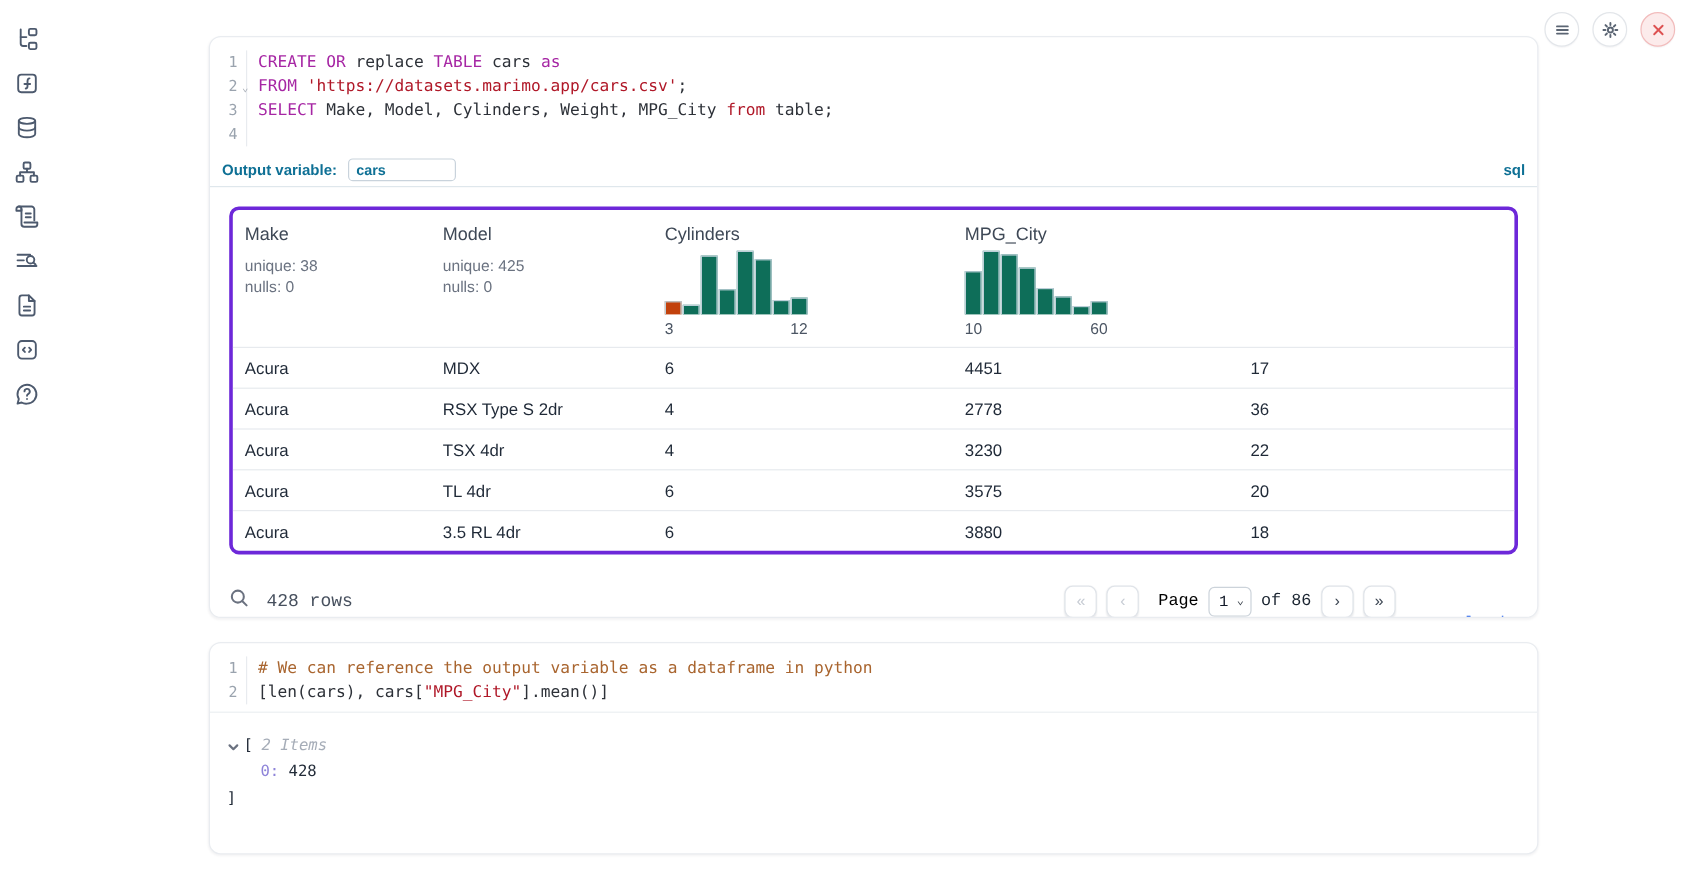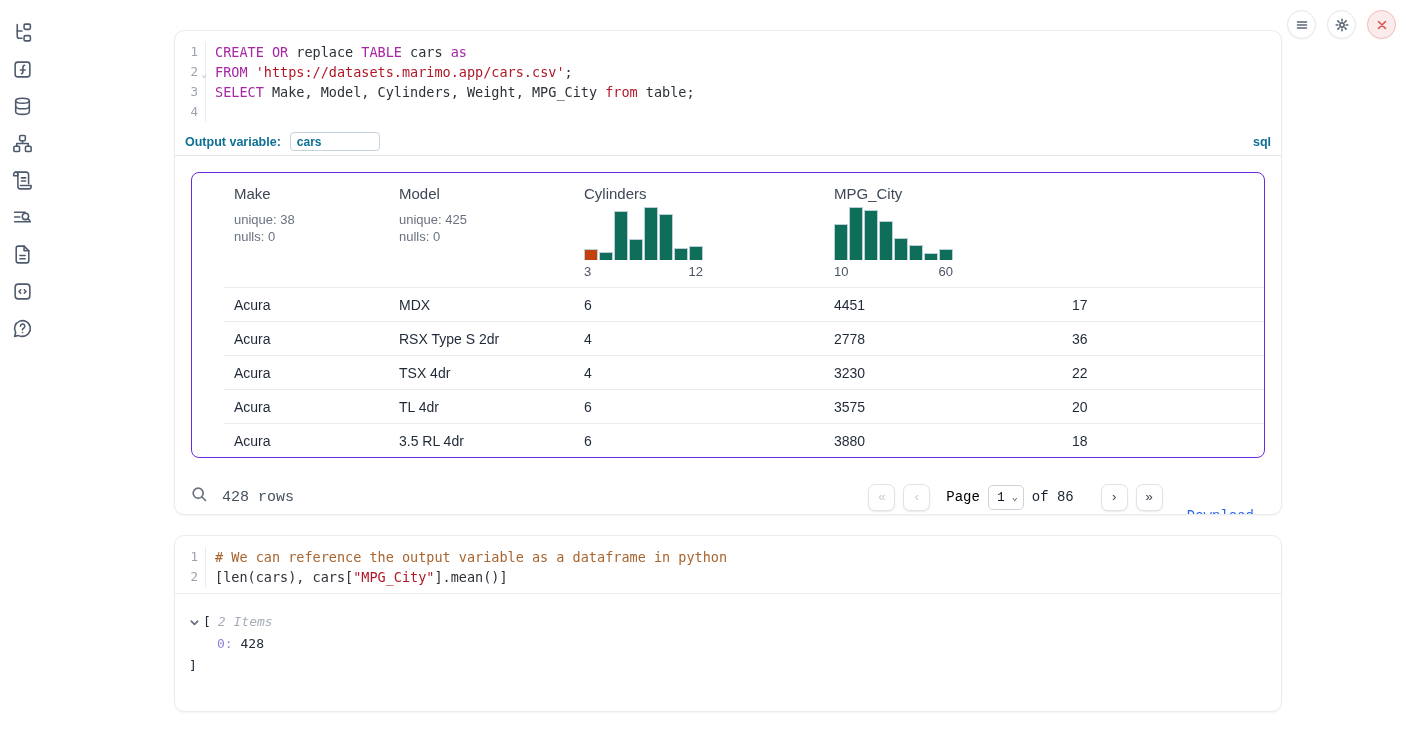--- a/index.html
+++ b/index.html
@@ -33,21 +33,21 @@
   .tok-str{color:#b01828;}
   .tok-com{color:#a9652f;}
   .tok-plain{color:#2d3138;}
   
   .cell-footer{height:27px;display:flex;align-items:center;padding:0 10px;border-bottom:1px solid #dfe7ec;}
   .ov-label{font-size:12.5px;font-weight:bold;color:#0e7095;}
   .ov-input{margin-left:9px;width:76px;height:17px;border:1px solid #c9d3dc;border-radius:4px;
     font-size:12px;font-weight:bold;color:#0e7095;padding:0 6px;font-family:"Liberation Sans",sans-serif;outline:none;}
   .lang-badge{margin-left:auto;font-size:12.5px;font-weight:bold;color:#0e7095;}
   
-  .table-wrapper{margin:16px 16px 0;border:1px solid #6d28d9;border-radius:8px;overflow:hidden;padding-left:32px;}
+  .table-wrapper{margin:16px 16px 0;border:3px solid #6d28d9;border-radius:8px;overflow:hidden;}
   .t-head{display:grid;grid-template-columns:165px 185px 250px 238px 1fr;}
   .th-cell{padding:12px 8px 8px 10px;cursor:pointer;}
   .th-name{font-size:15px;color:#3e4856;}
   .th-stats{margin-top:9px;font-size:13px;color:#6a7280;line-height:17px;}
   .hist-wrap{margin-top:5px;width:max-content;}
   .hist{display:flex;align-items:flex-end;gap:1px;height:53px;}
   .bar{width:14px;box-sizing:border-box;border:1px solid #bccfd8;border-bottom:none;}
   .hist-labels{display:flex;justify-content:space-between;font-size:13px;color:#4b5563;margin-top:4px;}
   .t-row{display:grid;grid-template-columns:165px 185px 250px 238px 1fr;border-top:1px solid #e7eaee;
     height:33px;align-items:center;cursor:pointer;}
@@ -58,21 +58,21 @@
   .tf-left svg{width:17px;height:17px;stroke:#6b7280;fill:none;stroke-width:1.7;stroke-linecap:round;}
   .tf-right{margin-left:auto;display:flex;align-items:center;gap:8px;}
   .pg-btn{width:25px;height:25px;border:1px solid #e0e4e9;border-radius:7px;background:#fff;
     box-shadow:0 1px 1.5px rgba(16,24,40,.09);display:flex;align-items:center;justify-content:center;
     font-size:13px;color:#3e4754;cursor:pointer;}
   .pg-btn.disabled{color:#c7ccd4;}
   .page-label{font-size:14px;color:#000000;margin-left:8px;text-align:right;}
   .page-select{display:flex;align-items:center;gap:7px;border:1px solid #ccd3da;border-radius:5px;
     height:23px;padding:0 5px 0 8px;font-size:13px;color:#111827;cursor:pointer;background:#fff;}
   .select-caret{font-size:10px;color:#343c46;}
-  .of-label{font-size:14px;color:#1a2430;margin-right:19px;}
+  .of-label{font-size:14px;color:#1a2430;margin-right:0;}
   .download{margin-left:16px;display:flex;align-items:flex-end;gap:5px;color:#2563eb;font-size:14px;cursor:pointer;margin-top:38px;}
   .download .caret{font-size:10px;color:#6b87c8;}
   
   .py-code{border-bottom:1px solid #eceff2;}
   .tree{font-family:"DejaVu Sans Mono",monospace;font-size:13px;line-height:22px;padding:17px 14px 0;color:#222b38;}
   .tree-head{display:flex;align-items:center;}
   .tree-caret{width:11px;height:11px;margin-right:3px;cursor:pointer;display:flex;align-items:center;}
   .tree-caret svg{width:11px;height:11px;stroke:#6b7280;fill:none;stroke-width:2;stroke-linecap:round;stroke-linejoin:round;}
   .bracket{color:#222b38;}
   .items-label{color:#a6adb8;font-style:italic;margin-left:7px;}

